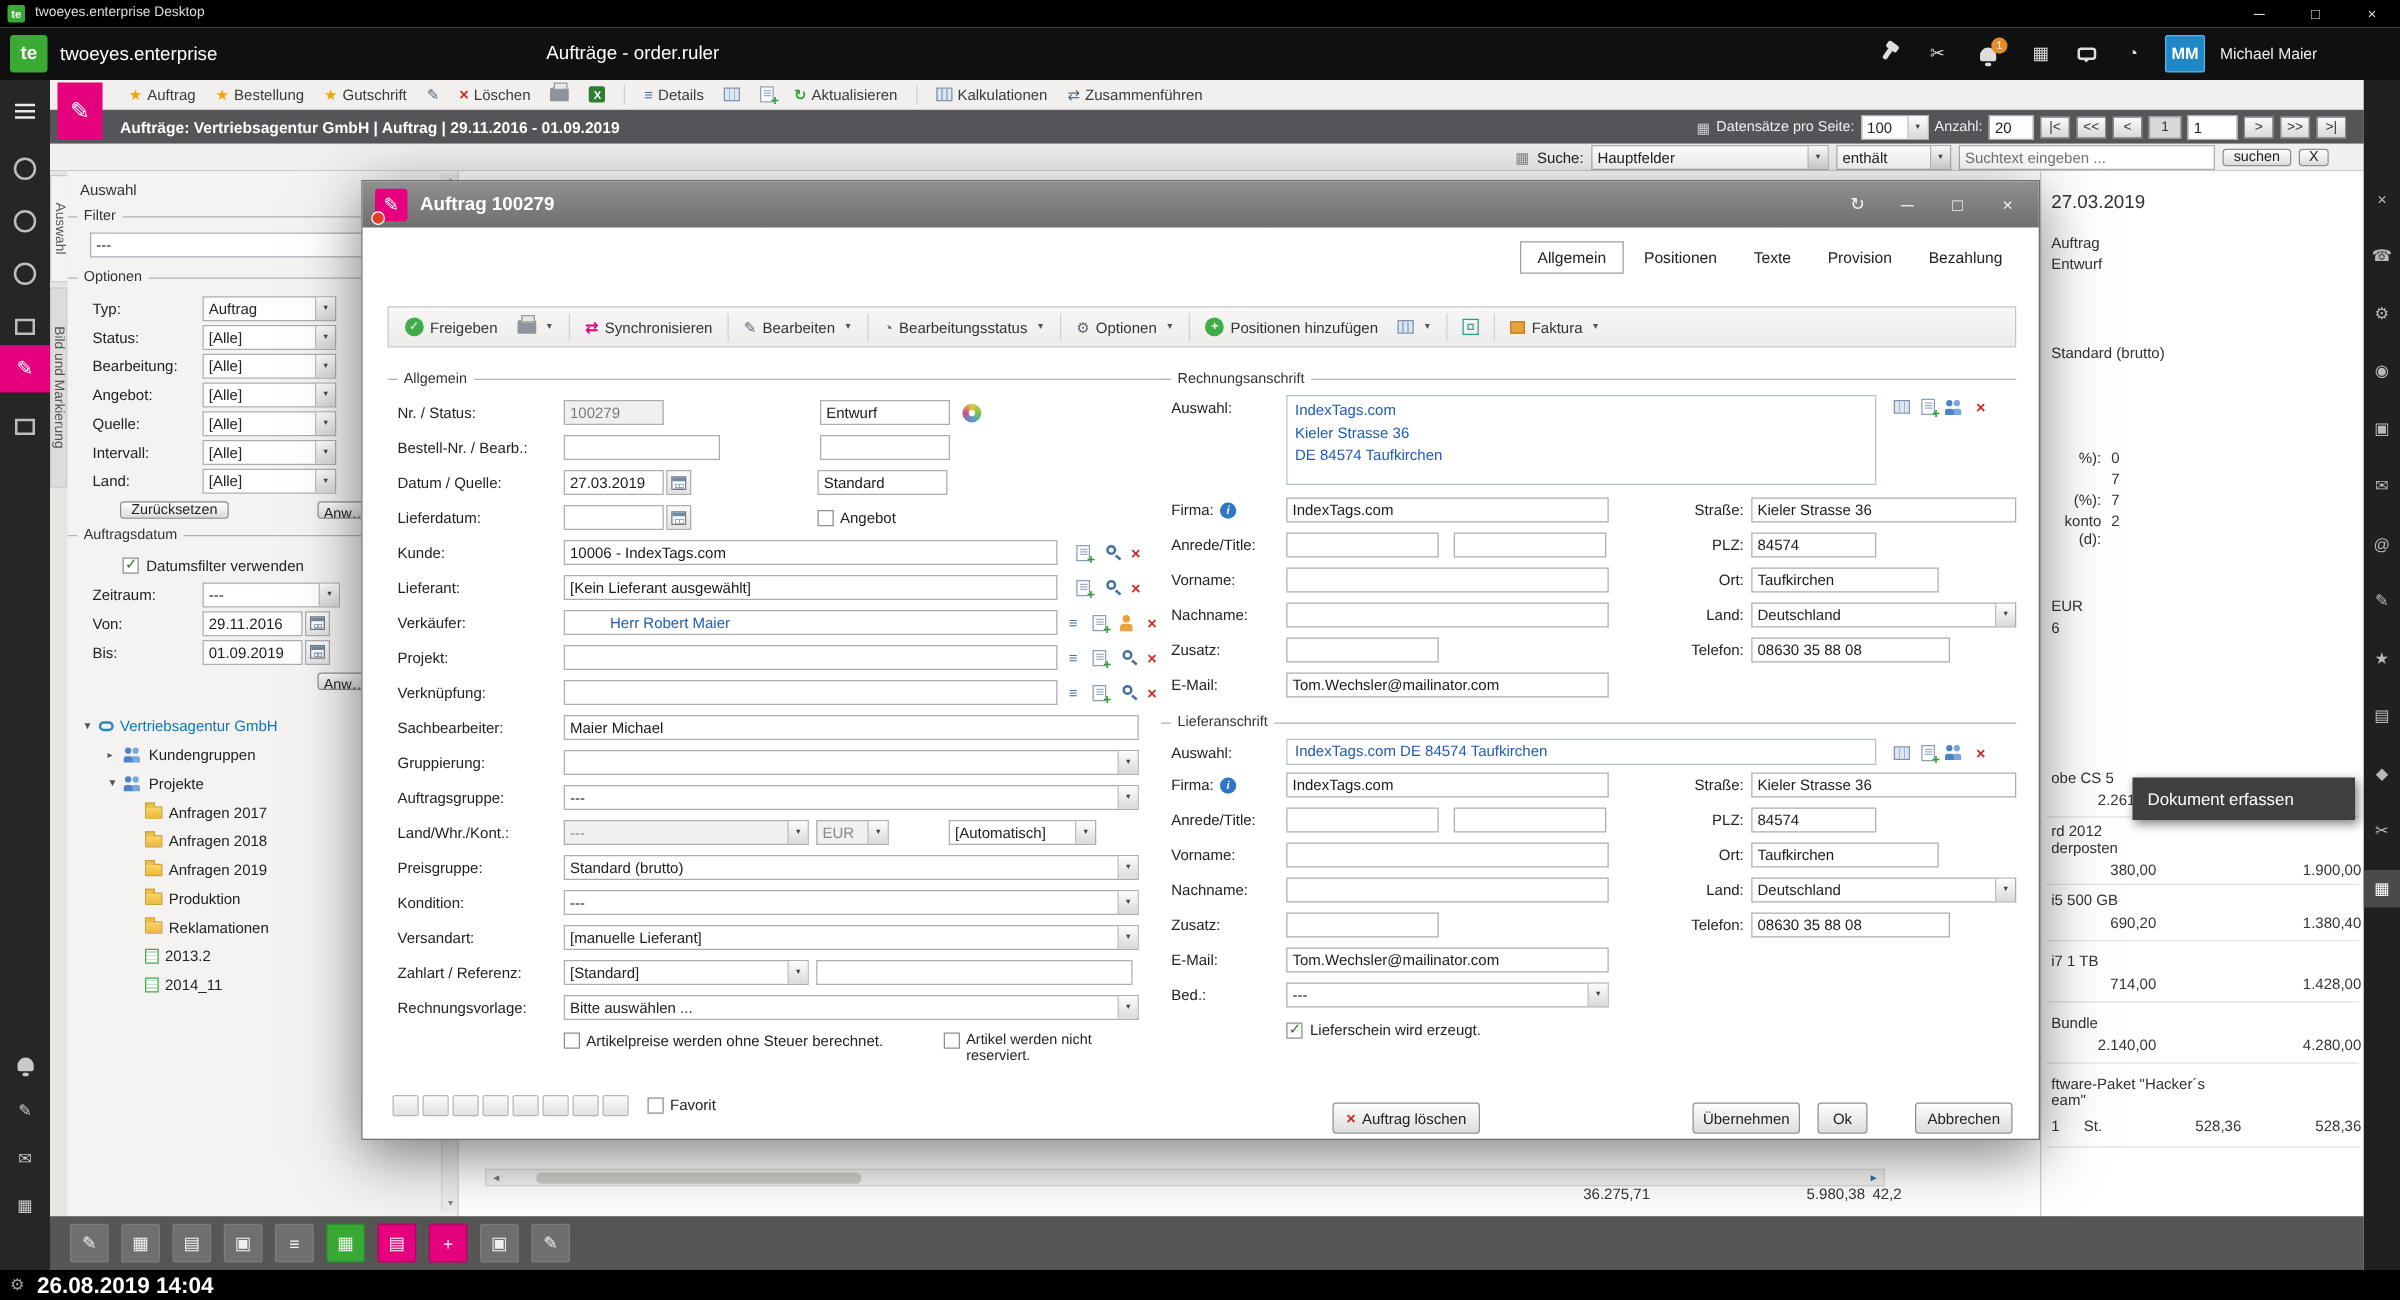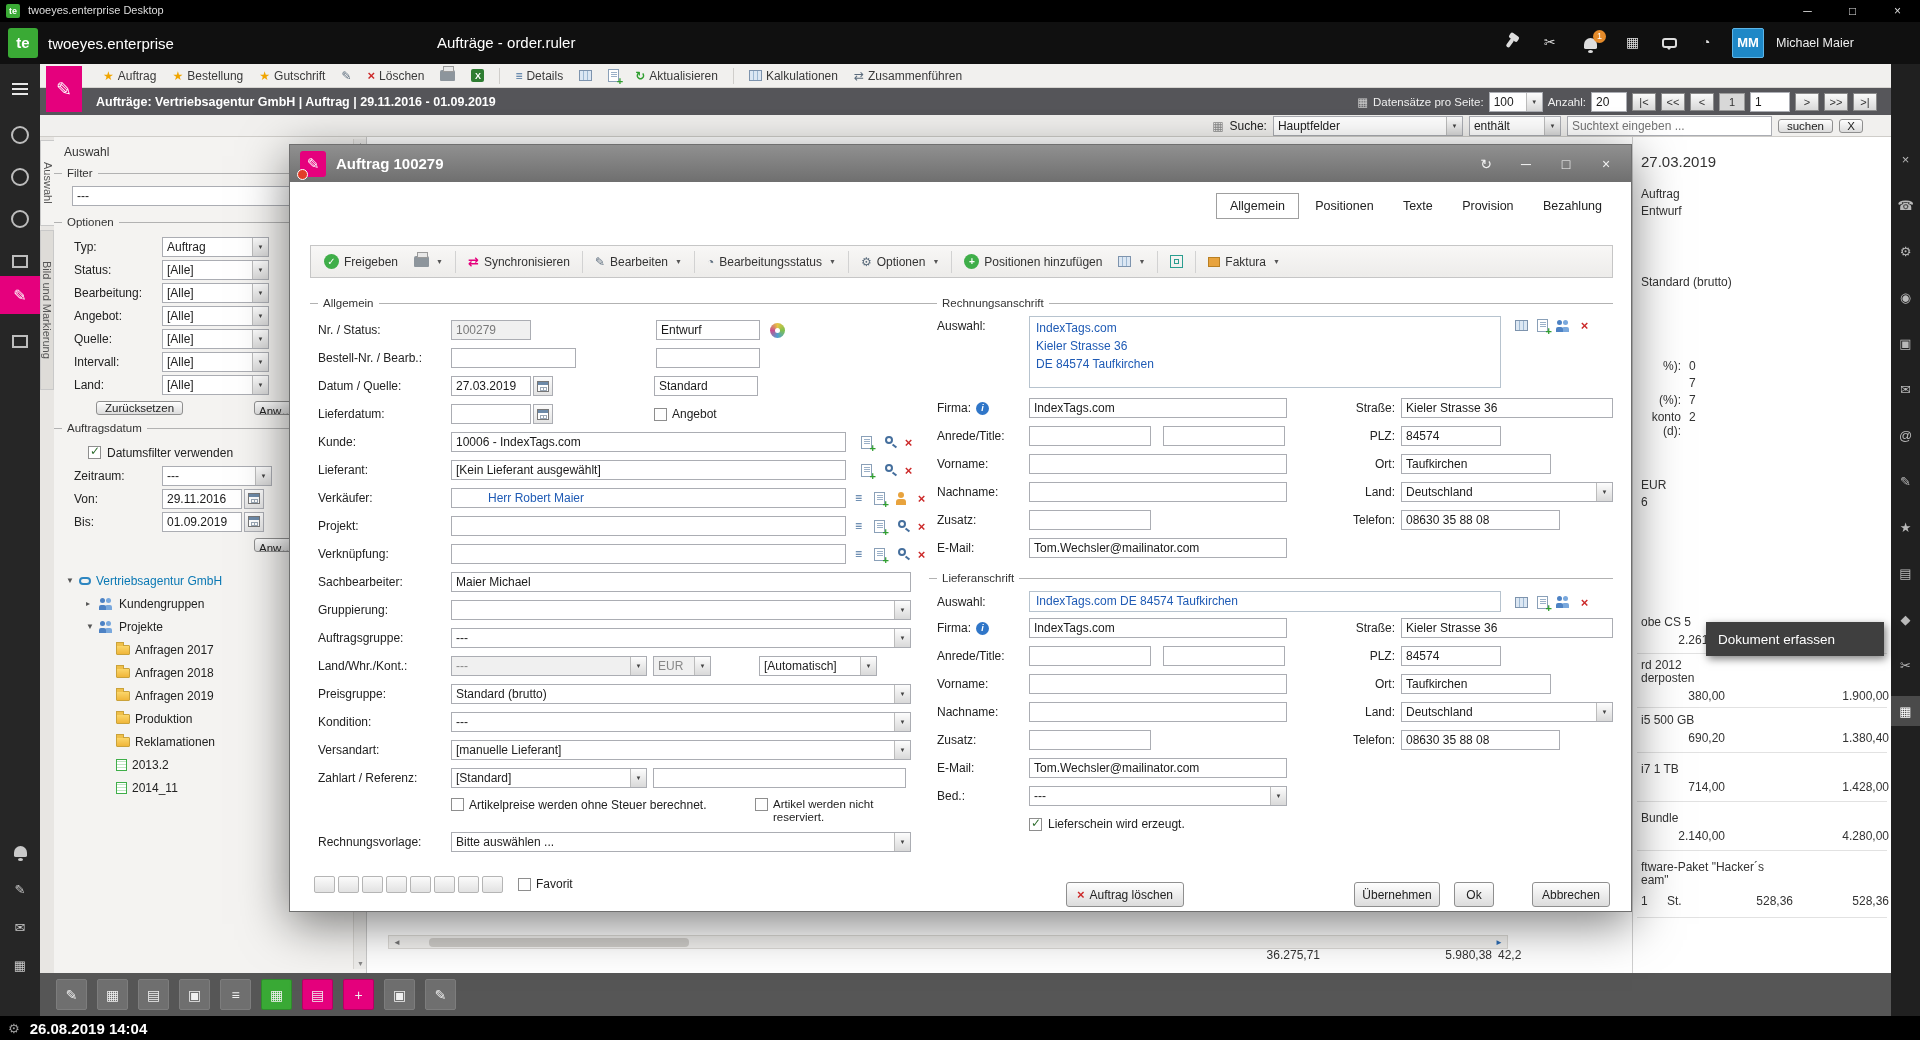--- a/index.html
+++ b/index.html
@@ -149,21 +149,21 @@
   .dsep { position:absolute; left:4px; right:4px; height:1px; background:#e2e2e2; }
   .tooltip { left:1706px; top:622px; width:178px; height:34px; background:#3f3f3f; color:#fff; font-size:13.5px; display:flex; align-items:center; padding-left:12px; box-shadow:2px 3px 8px rgba(0,0,0,.5); z-index:70; }
 
   
   .bottom-bar { left:40px; top:973px; width:1851px; height:43px; background:#565656; }
   .bbtn { position:absolute; top:6px; width:31px; height:31px; border-radius:2px; background:#6f6f6f; border:1px solid #7d7d7d; color:#f0f0f0; font-size:14px; display:flex; align-items:center; justify-content:center; }
   .bbtn.g { background:#39a935; border-color:#2f8a2c; }
   .bbtn.p { background:#e5007d; border-color:#b50063; }
   .status-bar { left:0; top:1016px; width:1920px; height:24px; background:#000; color:#fff; display:flex; align-items:center; gap:10px; padding-left:8px; }
   .sb-gear { color:#9e9e9e; font-size:13px; }
-  .sb-time { font-weight:bold; font-size:15px; }
+  .sb-time { font-weight:bold; font-size:18px; }
 
   
   .modal { left:289px; top:144px; width:1343px; height:768px; background:#fff; border:1px solid #6f6f6f; box-shadow:0 12px 45px rgba(0,0,0,.5); z-index:40; }
   .dtit { height:37px; background:linear-gradient(#909090,#6f6f6f); display:flex; align-items:center; padding:0 10px; gap:10px; }
   .dico { width:26px; height:26px; background:#e5007d; border-radius:3px; display:flex; align-items:center; justify-content:center; color:#fff; font-size:15px; position:relative; flex:none; }
   .dico::after { content:""; position:absolute; left:-3px; bottom:-3px; width:9px; height:9px; border-radius:50%; background:#e23d28; border:1px solid #fff; }
   .dtitle { color:#fff; font-size:15px; font-weight:bold; flex:1; }
   .dctl { color:#f2f2f2; font-size:14px; width:30px; text-align:center; }
   .dtabs { position:absolute; right:16px; top:48px; }
   .dtab { display:inline-block; padding:5px 13px; font-size:12.5px; color:#222; }
@@ -410,21 +410,21 @@
     </div>
   <div class="btnrow">
     <button class="btn xs">Zurücksetzen</button>
     <button class="btn xs clip">Anwenden</button>
   </div>
   <div class="grp-head">
       <span class="gl sm"></span>
       <span class="gt">Auftragsdatum</span>
       <span class="gl fx"></span>
     </div>
-  <div class="prow" style="padding-left:34px">
+  <div class="prow" style="padding-left:44px">
       <span class="cb on"></span>
       <span style="margin-left:6px">Datumsfilter verwenden</span>
     </div>
   <div class="prow">
       <span class="plbl">Zeitraum:</span>
       <span class="fsel" style="width:110px">
         <span class="fv">---</span>
         <span class="fa">▼</span>
       </span>
     </div>
@@ -807,33 +807,33 @@
         </span>
       </div>
     <div class="frow">
         <span class="lbl">Zahlart / Referenz:</span>
         <span class="fsel w196">
           <span class="fv">[Standard]</span>
           <span class="fa">▼</span>
         </span>
         <input class="tin w253" style="margin-left: 6px;">
       </div>
+    <div class="frow">
+        <span class="lbl">Rechnungsvorlage:</span>
+        <span class="fsel w460">
+          <span class="fv">Bitte auswählen ...</span>
+          <span class="fa">▼</span>
+        </span>
+      </div>
     <div class="frow" style="height:36px;align-items:flex-start;padding-top:6px">
         <span style="width:141px;flex:none"></span>
         <span class="cb"></span>
         <span style="margin-left:5px;width:268px">Artikelpreise werden ohne Steuer berechnet.</span>
         <span class="cb" style="margin-left:18px"></span>
         <span class="wraplbl">Artikel werden nicht reserviert.</span>
-      </div>
-    <div class="frow">
-        <span class="lbl">Rechnungsvorlage:</span>
-        <span class="fsel w460">
-          <span class="fv">Bitte auswählen ...</span>
-          <span class="fa">▼</span>
-        </span>
       </div>
     <div class="frow" style="margin-top:14px">
         <span style="width:4px"></span>
       <span class="fmb"></span>
         <span class="fmb"></span>
         <span class="fmb"></span>
         <span class="fmb"></span>
         <span class="fmb"></span>
         <span class="fmb"></span>
         <span class="fmb"></span>

